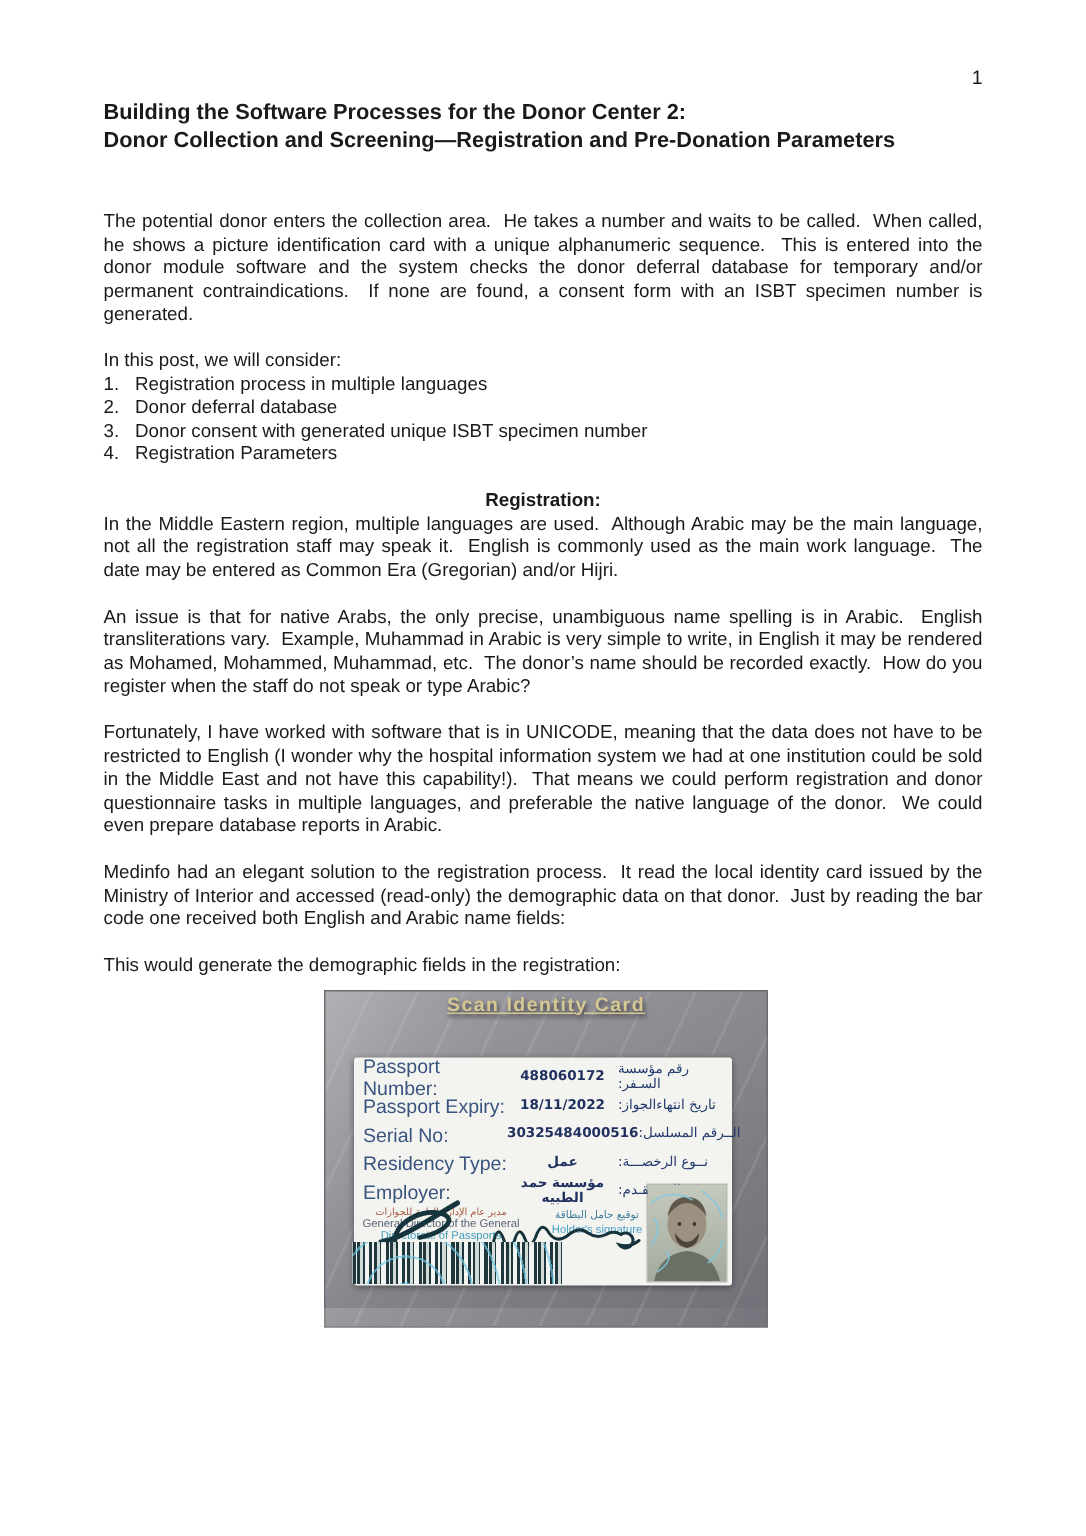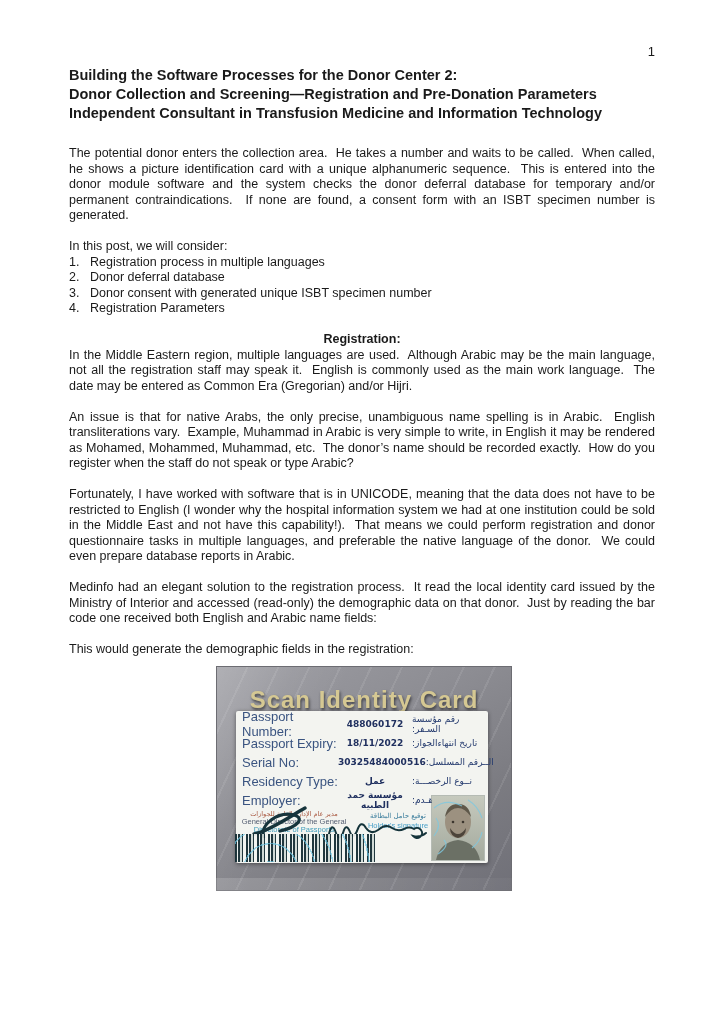--- a/index.html
+++ b/index.html
@@ -12,21 +12,21 @@
   .pagenum {
     position:absolute; top:44px; right:69px; font-size:13px; color:#1a1a1a;
   }
   .content { position:absolute; left:69px; top:0; width:586px; }
   .doc-title { margin-top:66px; font-size:14.5px; font-weight:bold; line-height:19px; }
   .doc-title div { white-space:nowrap; }
   .para {
     font-size:12.5px; line-height:15.5px; text-align:justify;
     white-space:pre-wrap; margin-top:15.5px;
   }
-  .para.first { margin-top:23px; }
+  .para.first { margin-top:36px; }
   .para.noj { text-align:left; }
   .para.heading { font-weight:bold; text-align:center; }
   .para.tight { margin-top:0; }
   .list { font-size:12.5px; line-height:15.5px; }
   .list-row { display:flex; }
   .list-row .num { width:21px; flex:0 0 21px; }
 
   
   .slide {
     position:relative; width:296px; height:225px; margin-top:8px; margin-left:147px;
@@ -34,23 +34,24 @@
       linear-gradient(115deg, rgba(255,255,255,0.20) 0%, rgba(255,255,255,0.05) 20%, rgba(255,255,255,0) 34%),
       repeating-linear-gradient(115deg, rgba(255,255,255,0.09) 0 2px, rgba(255,255,255,0) 2px 28px),
       linear-gradient(150deg, #9d9da3 0%, #8d8d93 38%, #7b7b81 72%, #707078 100%);
     box-shadow: 0 0 0 1px #6c6c72 inset;
   }
   .slide::after {
     content:""; position:absolute; left:0; right:0; bottom:0; height:13px;
     background: linear-gradient(100deg, rgba(255,255,255,0.16), rgba(255,255,255,0.03));
   }
   .slide-title {
-    padding-top:20px; text-align:center; font-size:24px; font-weight:bold;
+    padding-top:2px; text-align:center; font-size:13px; font-weight:bold;
     letter-spacing:1px; color:#d5c893;
     text-shadow: 1px 2px 3px rgba(15,15,20,0.65);
+    text-decoration: underline;
   }
   .idcard {
     position:absolute; left:20px; top:45px; width:252px; height:152px;
     background:#f3f4f0; border-radius:2px; box-shadow:0 1px 4px rgba(0,0,0,0.45);
   }
   .rows { padding:4px 6px 0 6px; }
   .frow { display:flex; align-items:center; height:19px; }
   .fen  { flex:0 0 96px; font-size:13px; color:#3a5480; }
   .fval { flex:1; text-align:center; font-size:9px; font-weight:bold; color:#20305f;
           font-family:"DejaVu Sans", sans-serif; }
@@ -78,21 +79,20 @@
 </head>
 <body>
 
 <div class="page">
   <div class="pagenum">1</div>
   <div class="content">
 
     <div class="doc-title">
       <div>Building the Software Processes for the Donor Center 2:</div>
       <div>Donor Collection and Screening—Registration and Pre-Donation Parameters</div>
-      <div>Independent Consultant in Transfusion Medicine and Information Technology</div>
     </div>
 
     <p class="para first">The potential donor enters the collection area.  He takes a number and waits to be called.  When called, he shows a picture identification card with a unique alphanumeric sequence.  This is entered into the donor module software and the system checks the donor deferral database for temporary and/or permanent contraindications.  If none are found, a consent form with an ISBT specimen number is generated.</p>
 
     <p class="para noj">In this post, we will consider:</p>
 
     <div class="list">
       <div class="list-row">
         <span class="num">1.</span>
         <span>Registration process in multiple languages</span>

